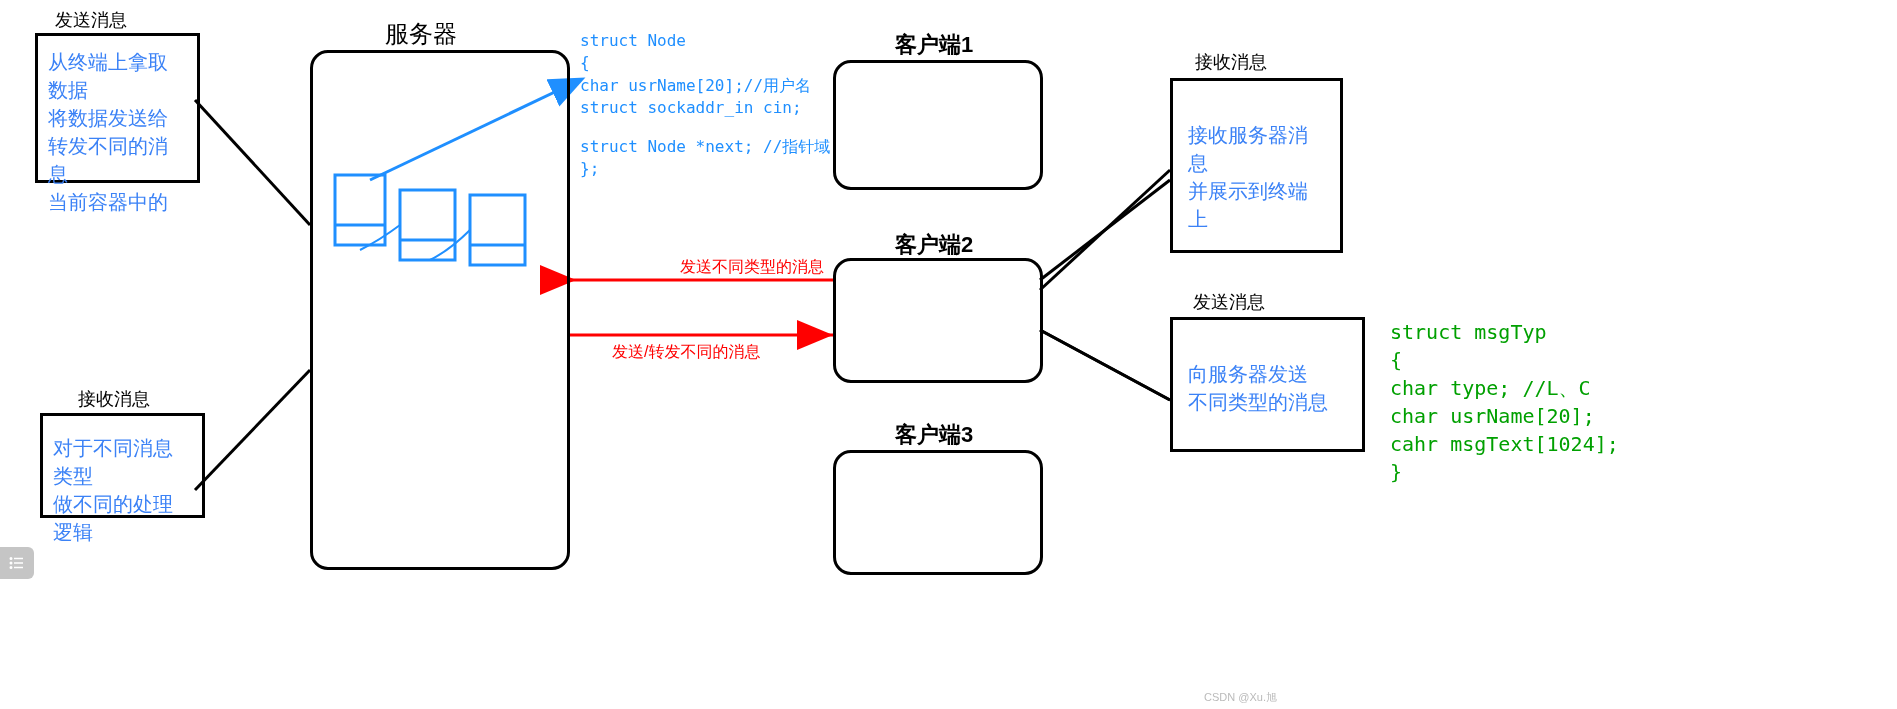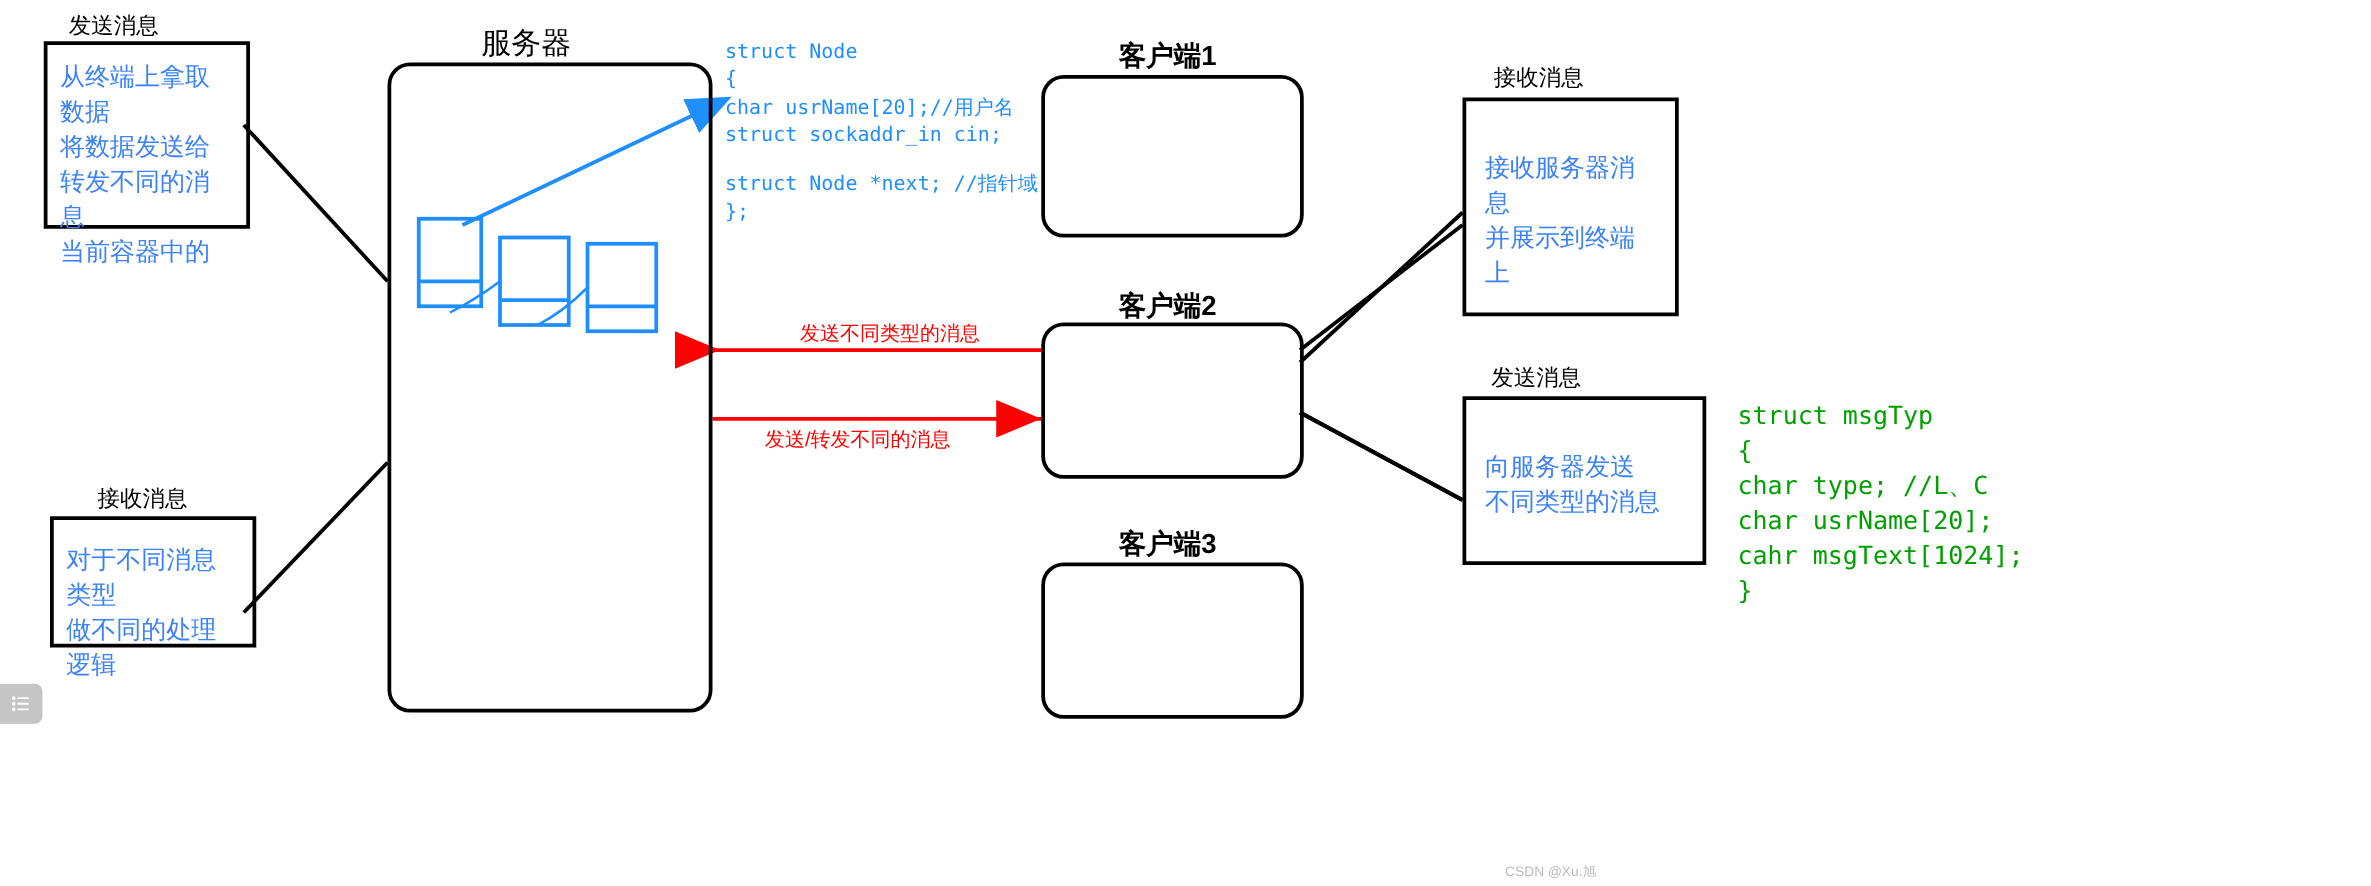--- a/index.html
+++ b/index.html
@@ -124,21 +124,21 @@
 <div style="position:absolute; left:580px; top:30px;" class="blue-text">
   <div>struct Node</div>
   <div>{</div>
   <div>  char usrName[20];//用户名</div>
   <div>  struct sockaddr_in cin;</div>
   <div style="height:16px;"></div>
   <div>  struct Node *next;  //指针域</div>
   <div>};</div>
 </div>
 
-<div class="label red-text" style="left:640px; top:257px; font-size:16px;">发送不同类型的消息</div>
+<div class="label red-text" style="left:680px; top:257px; font-size:16px;">发送不同类型的消息</div>
 <div class="label red-text" style="left:612px; top:342px; font-size:16px;">发送/转发不同的消息</div>
 
 <div class="label" style="left:895px; top:30px; font-size:22px; font-weight:bold;">客户端1</div>
 <div class="box rounded" style="left:833px; top:60px; width:210px; height:130px;"></div>
 
 <div class="label" style="left:895px; top:230px; font-size:22px; font-weight:bold;text-align:center;">客户端2</div>
 <div class="box rounded" style="left:833px; top:258px; width:210px; height:125px;"></div>
 
 <div class="label" style="left:895px; top:420px; font-size:22px; font-weight:bold;">客户端3</div>
 <div class="box rounded" style="left:833px; top:450px; width:210px; height:125px;"></div>

